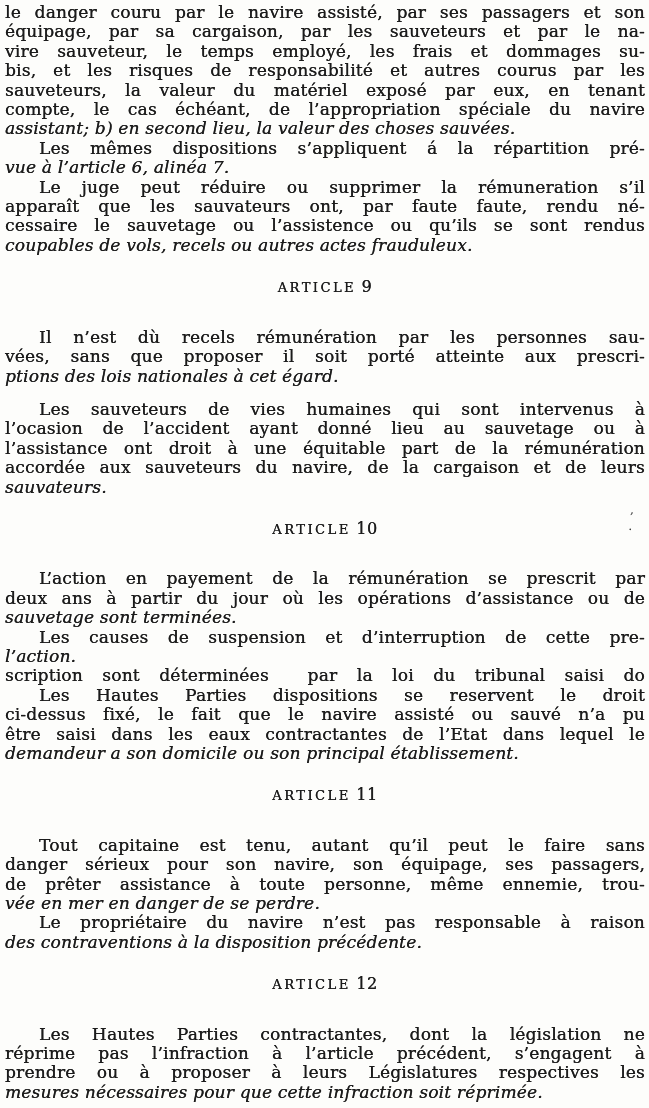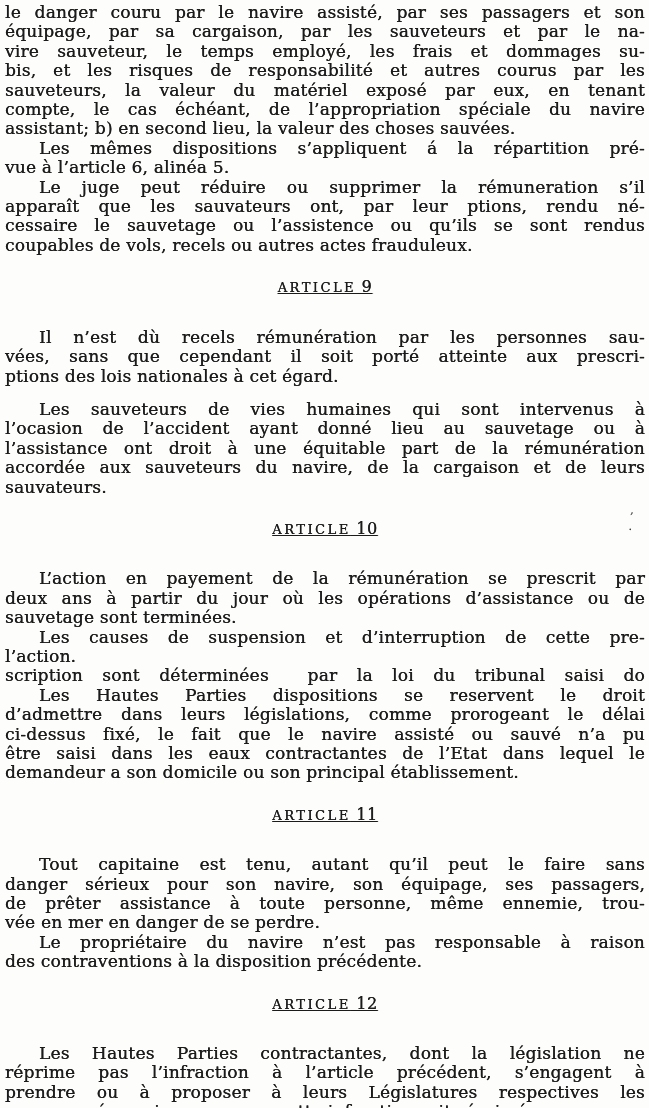--- a/index.html
+++ b/index.html
@@ -17,27 +17,26 @@
     line-height:19.4px;
     letter-spacing:0.2px;
     text-shadow:0.25px 0 0 rgba(27,27,27,0.75), 0 0 0.5px rgba(27,27,27,0.45);
   }
   .paragraph{margin:0;}
   .paragraph.gap-before{margin-top:14px;}
   .line{
     text-align:justify;
     text-align-last:justify;
   }
-  .line.last{text-align-last:left;}
+  .line.last{text-align-last:left;font-style:italic;}
   .line.indent{text-indent:34px;}
   .article-heading{
     position:relative;
     text-align:center;
     margin:22px 0 30px 0;
-    text-decoration:underline;
   }
   .article-word{
     font-size:13px;
     letter-spacing:2.5px;
   }
   .article-number{
     font-size:16px;
     letter-spacing:0.5px;
   }
   .stray-mark{
@@ -62,32 +61,32 @@
       <div class="line">le danger couru par le navire assisté, par ses passagers et son</div>
       <div class="line">équipage, par sa cargaison, par les sauveteurs et par le na-</div>
       <div class="line">vire sauveteur, le temps employé, les frais et dommages su-</div>
       <div class="line">bis, et les risques de responsabilité et autres courus par les</div>
       <div class="line">sauveteurs, la valeur du matériel exposé par eux, en tenant</div>
       <div class="line">compte, le cas échéant, de l’appropriation spéciale du navire</div>
       <div class="line last">assistant; b) en second lieu, la valeur des choses sauvées.</div>
     </div>
     <div class="paragraph">
       <div class="line indent">Les mêmes dispositions s’appliquent á la répartition pré-</div>
-      <div class="line last">vue à l’article 6, alinéa 5.</div>
+      <div class="line last">vue à l’article 6, alinéa 7.</div>
     </div>
     <div class="paragraph">
       <div class="line indent">Le juge peut réduire ou supprimer la rémuneration s’il</div>
-      <div class="line">apparaît que les sauvateurs ont, par leur ptions, rendu né-</div>
+      <div class="line">apparaît que les sauvateurs ont, par faute faute, rendu né-</div>
       <div class="line">cessaire le sauvetage ou l’assistence ou qu’ils se sont rendus</div>
       <div class="line last">coupables de vols, recels ou autres actes frauduleux.</div>
     </div>
     <div class="article-heading"><span class="article-word">ARTICLE</span><span class="article-number">&nbsp;9</span></div>
     <div class="paragraph">
       <div class="line indent">Il n’est dù recels rémunération par les personnes sau-</div>
-      <div class="line">vées, sans que cependant il soit porté atteinte aux prescri-</div>
+      <div class="line">vées, sans que proposer il soit porté atteinte aux prescri-</div>
       <div class="line last">ptions des lois nationales à cet égard.</div>
     </div>
     <div class="paragraph gap-before">
       <div class="line indent">Les sauveteurs de vies humaines qui sont intervenus à</div>
       <div class="line">l’ocasion de l’accident ayant donné lieu au sauvetage ou à</div>
       <div class="line">l’assistance ont droit à une équitable part de la rémunération</div>
       <div class="line">accordée aux sauveteurs du navire, de la cargaison et de leurs</div>
       <div class="line last">sauvateurs.</div>
     </div>
     <div class="article-heading"><span class="article-word">ARTICLE</span><span class="article-number">&nbsp;10</span><span class="stray-mark">’
@@ -97,21 +96,20 @@
       <div class="line">deux ans à partir du jour où les opérations d’assistance ou de</div>
       <div class="line last">sauvetage sont terminées.</div>
     </div>
     <div class="paragraph">
       <div class="line indent">Les causes de suspension et d’interruption de cette pre-</div>
       <div class="line last">l’action.</div>
       <div class="line">scription sont déterminées &nbsp;par la loi du tribunal saisi do</div>
     </div>
     <div class="paragraph">
       <div class="line indent">Les Hautes Parties dispositions se reservent le droit</div>
-      <div class="line">d’admettre dans leurs législations, comme prorogeant le délai</div>
       <div class="line">ci-dessus fixé, le fait que le navire assisté ou sauvé n’a pu</div>
       <div class="line">être saisi dans les eaux contractantes de l’Etat dans lequel le</div>
       <div class="line last">demandeur a son domicile ou son principal établissement.</div>
     </div>
     <div class="article-heading"><span class="article-word">ARTICLE</span><span class="article-number">&nbsp;11</span></div>
     <div class="paragraph">
       <div class="line indent">Tout capitaine est tenu, autant qu’il peut le faire sans</div>
       <div class="line">danger sérieux pour son navire, son équipage, ses passagers,</div>
       <div class="line">de prêter assistance à toute personne, même ennemie, trou-</div>
       <div class="line last">vée en mer en danger de se perdre.</div>

